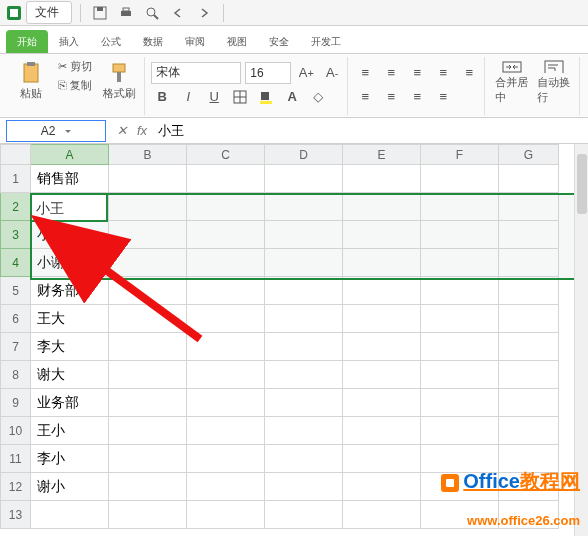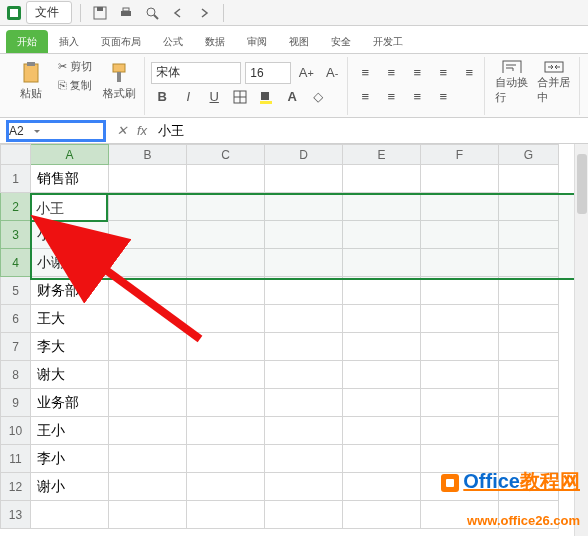--- a/index.html
+++ b/index.html
@@ -22,21 +22,21 @@
     .rgroup { height: 58px; display: flex; flex-direction: column; justify-content: center; padding: 0 4px; border-right: 1px solid #e0e0e0; }
     .rcell { display: flex; align-items: flex-start; gap: 4px; height: 24px; }
     .rbtn { display: inline-flex; align-items: center; gap: 3px; padding: 2px 4px; color: #555; font-size: 11px; }
     .rbtn.big { flex-direction: column; height: 50px; width: 42px; justify-content: center; gap: 2px; }
     .combo { border: 1px solid #ccc; background: #fff; height: 22px; display: inline-flex; align-items: center; padding: 0 4px; font-size: 12px; color: #333; }
     .combo .caret { margin-left: 6px; }
     .ibtn { width: 22px; height: 22px; display: inline-flex; justify-content: center; align-items: center; color: #555; font-size: 13px; border: 1px solid transparent; }
     
     
     .fxbar { height: 26px; border-bottom: 1px solid #d0d0d0; display: flex; align-items: center; }
-    .namebox { width: 100px; height: 22px; border: 3px solid #3b82f6; margin: 0 6px; display: flex; align-items: center; font-size: 12px; background: #fff; }
+    .namebox { width: 100px; height: 22px; border: 1px solid #3b82f6; margin: 0 6px; display: flex; align-items: center; justify-content: center; font-size: 12px; background: #fff; }
     .namebox .caret::after { content: ""; border: 3px solid transparent; border-top-color: #777; display: inline-block; margin-left: 10px; position: relative; top: 1px; }
     .fxicon { width: 20px; text-align: center; color: #777; font-style: italic; font-size: 13px; }
     .fxinput { flex: 1; border: none; height: 22px; padding: 0 6px; font-size: 13px; outline: none; }
     
     
     .gridwrap { position: relative; }
     table.sheet { border-collapse: collapse; table-layout: fixed; }
     .sheet th, .sheet td { border: 1px solid #d4d4d4; font-weight: normal; }
     .sheet thead th { background: #eef0f1; color: #666; height: 20px; font-size: 12px; }
     .sheet .rowhead { background: #eef0f1; color: #666; width: 30px; text-align: center; font-size: 12px; }
@@ -109,21 +109,20 @@
       <svg width="14" height="14">
         <path d="M5 3 L10 7 L5 11" fill="none" stroke="#666" stroke-width="1.5"></path>
       </svg>
     </div>
   <span class="sep"></span>
 </div>
 
 <div class="tabs">
   <div class="tab active"><span>开始</span></div>
   <div class="tab"><span>插入</span></div>
-  <div class="tab"><span>页面布局</span></div>
   <div class="tab"><span>公式</span></div>
   <div class="tab"><span>数据</span></div>
   <div class="tab"><span>审阅</span></div>
   <div class="tab"><span>视图</span></div>
   <div class="tab"><span>安全</span></div>
   <div class="tab"><span>开发工</span></div>
 </div>
 
 <div class="ribbon">
   <div class="rgroup" style="flex-direction:row;gap:2px;">
@@ -202,32 +201,32 @@
       <div class="ibtn">≡</div>
       <div class="ibtn">≡</div>
       <div class="ibtn">≡</div>
       <div class="ibtn">≡</div>
     </div>
   </div>
 
   <div class="rgroup" style="flex-direction:row;">
     <div class="rbtn big">
       <svg width="22" height="18">
-          <rect x="2" y="2" width="18" height="14" fill="none" stroke="#555"></rect>
-          <path d="M5 6 L15 6 M5 9 L12 9 L12 12" fill="none" stroke="#555"></path>
-        </svg>
-      <span>自动换行</span>
-    </div>
-    <div class="rbtn big">
-      <svg width="22" height="18">
           <rect x="2" y="3" width="18" height="10" fill="none" stroke="#555"></rect>
           <path d="M5 8 L10 8 M12 8 L17 8" stroke="#555"></path>
           <path d="M8 6 L10 8 L8 10 M14 6 L12 8 L14 10" fill="none" stroke="#555"></path>
         </svg>
       <span>合并居中</span>
+    </div>
+    <div class="rbtn big">
+      <svg width="22" height="18">
+          <rect x="2" y="2" width="18" height="14" fill="none" stroke="#555"></rect>
+          <path d="M5 6 L15 6 M5 9 L12 9 L12 12" fill="none" stroke="#555"></path>
+        </svg>
+      <span>自动换行</span>
     </div>
   </div>
 </div>
 
 <div class="fxbar">
   <div class="namebox">
     <span>A2</span>
     <span class="caret"></span>
   </div>
   <span class="fxicon">✕</span>

